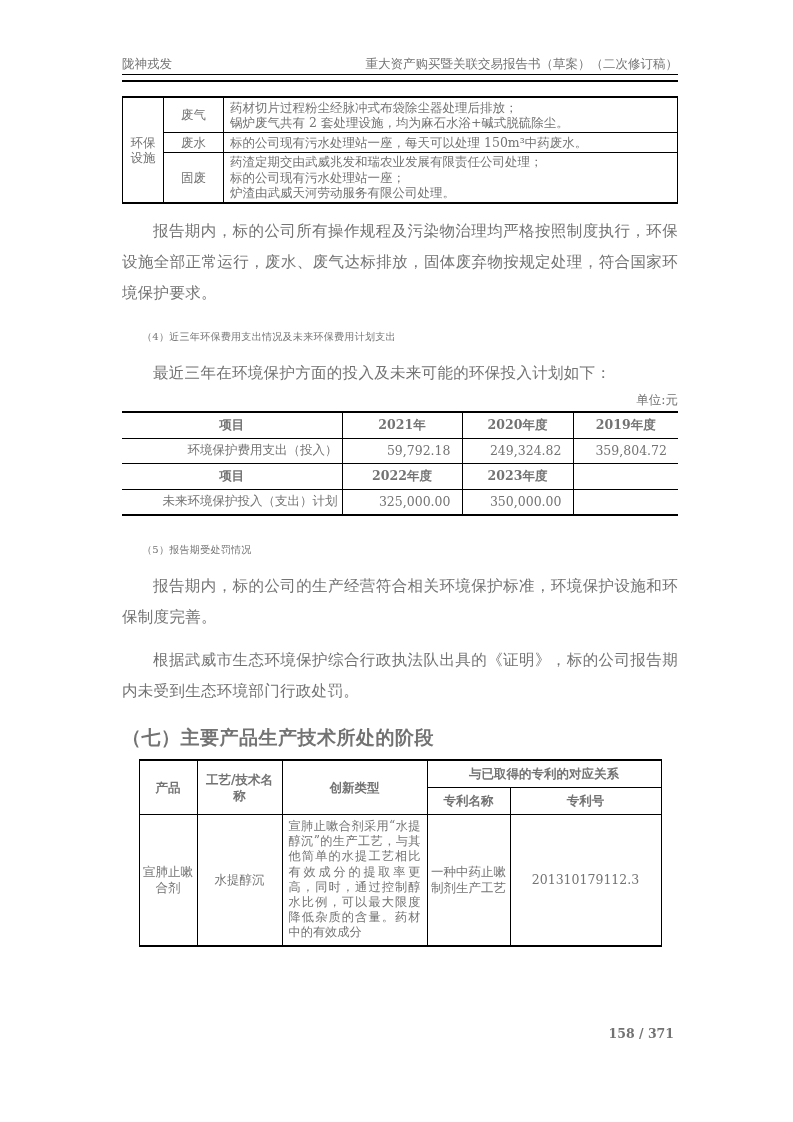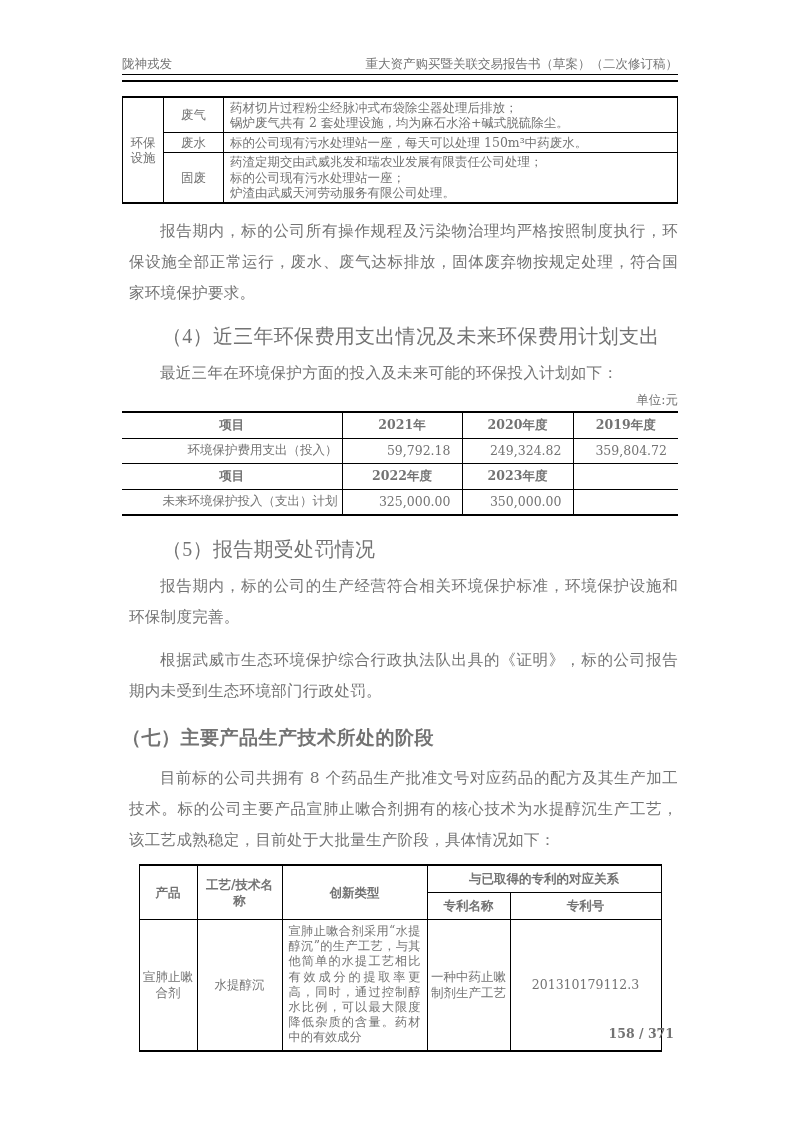--- a/index.html
+++ b/index.html
@@ -16,22 +16,22 @@
 
   
   table{border-collapse:collapse;}
   .env-table{width:100%;margin-top:14px;font-size:12.5px;table-layout:fixed;
     border-top:2.8px solid #000;border-bottom:2.8px solid #000;}
   .env-table td{border:1px solid #000;padding:1.5px 6px;line-height:15.5px;vertical-align:middle;}
   .env-table td.cat{text-align:center;padding:1.5px 2px;}
   .pre{white-space:pre-line;}
 
   
-  .para{font-size:15.5px;line-height:31px;text-align:justify;text-indent:2em;margin:12px 0 0 7px;letter-spacing:0.3px;}
-  .sub-heading{font-size:20px;line-height:31px;text-indent:2em;margin:12px 0 0 0;letter-spacing:0.3px;font-family:Liberation Serif, serif;}
+  .para{font-size:15.5px;line-height:31px;text-align:justify;text-indent:2em;margin:12px 0 0 0;letter-spacing:0.3px;}
+  .sub-heading{font-size:10px;line-height:31px;text-indent:2em;margin:12px 0 0 0;letter-spacing:0.3px;}
   .tight{margin-top:6px;}
   .unit-label{text-align:right;font-size:12.5px;margin-top:2px;margin-bottom:2px;line-height:18px;}
 
   
   .fin-table{width:100%;font-size:12.5px;table-layout:fixed;margin-top:2px;
     border-top:2.5px solid #000;border-bottom:2.5px solid #000;}
   .fin-table th,.fin-table td{height:22.5px;padding:1px 4px;vertical-align:middle;font-weight:normal;}
   .fin-table tr + tr th,.fin-table tr + tr td{border-top:1px solid #000;}
   .fin-table th:not(:first-child),.fin-table td:not(:first-child){border-left:1px solid #000;}
   .fin-table th{font-weight:bold;text-align:center;}
@@ -133,21 +133,20 @@
     </table>
 
   <p class="sub-heading" style="margin-top:18px">（5）报告期受处罚情况</p>
 
   <p class="para tight">报告期内，标的公司的生产经营符合相关环境保护标准，环境保护设施和环保制度完善。</p>
 
   <p class="para">根据武威市生态环境保护综合行政执法队出具的《证明》，标的公司报告期内未受到生态环境部门行政处罚。</p>
 
   <h2 class="heading-7">（七）主要产品生产技术所处的阶段</h2>
 
-  <p class="para">目前标的公司共拥有 8 个药品生产批准文号对应药品的配方及其生产加工技术。标的公司主要产品宣肺止嗽合剂拥有的核心技术为水提醇沉生产工艺，该工艺成熟稳定，目前处于大批量生产阶段，具体情况如下：</p>
 
   <table class="tech-table">
     <colgroup>
         <col style="width:58px">
         <col style="width:85px">
         <col style="width:145px">
         <col style="width:83px">
         <col>
       </colgroup>
     <tbody>

